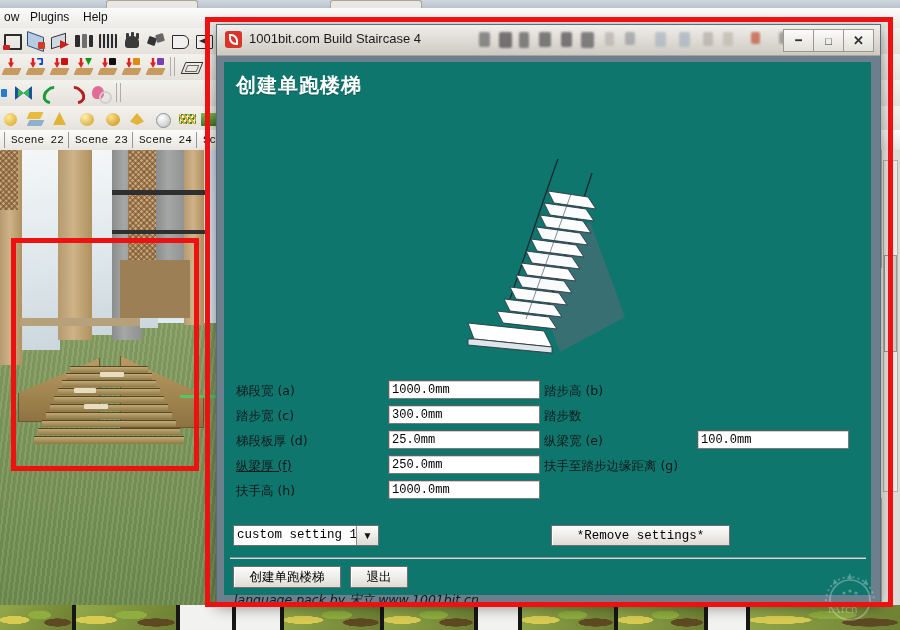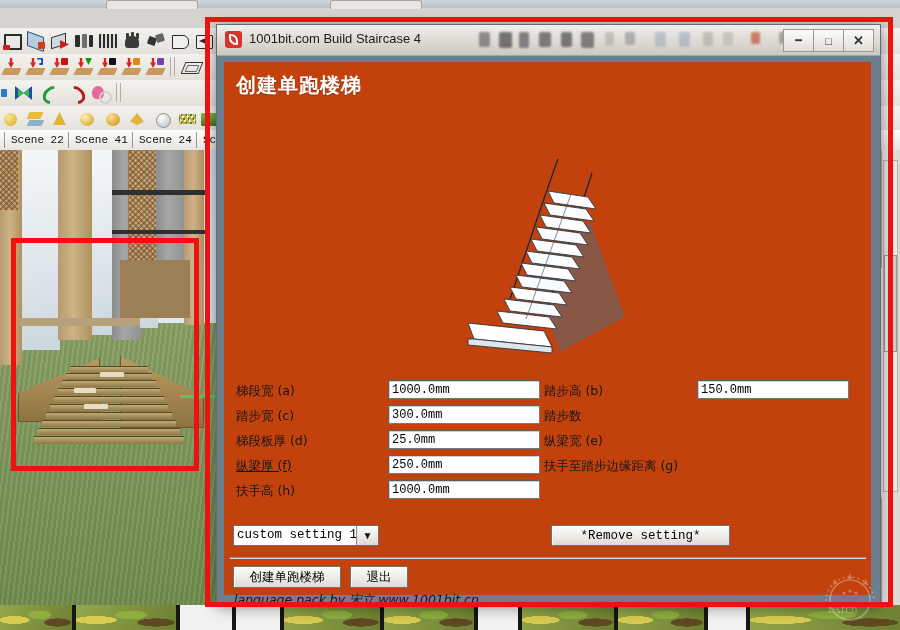--- a/index.html
+++ b/index.html
@@ -99,21 +99,21 @@
      border:2px solid #fff;border-radius:0 7px 0 7px;box-sizing:border-box;}
   .dlg-caption{position:absolute;left:32px;top:6px;font-size:13px;color:#1a1a1a;}
   .blurtool{position:absolute;top:7px;border-radius:2px;filter:blur(1.3px);opacity:.72;}
 
   .winbtns{position:absolute;right:6px;top:4px;height:21px;display:flex;}
   .winbtn{width:29px;height:21px;margin-left:-1px;
      background:linear-gradient(#fbfbfa,#e3e0da);border:1px solid #9c978f;
      display:flex;align-items:center;justify-content:center;font-size:11px;color:#333;}
   .winbtn.close{font-size:13px;font-weight:bold;}
 
-  .dlg-body{position:absolute;left:7px;top:37px;width:647px;height:533px;background:#c2410c;}
+  .dlg-body{position:absolute;left:7px;top:37px;width:647px;height:533px;background:#0f766e;}
 
   .dlg-h1{position:absolute;left:12px;top:10px;font-size:20px;font-weight:bold;color:#ffffff;
      letter-spacing:1px;text-shadow:0 1px 1px rgba(0,0,0,.28);
      font-family:"DejaVu Sans","Liberation Sans",sans-serif;}
 
   .preview{position:absolute;left:216px;top:85px;width:290px;height:230px;}
 
   .frow{position:absolute;height:21px;}
   .flabel{position:absolute;font-size:12.5px;color:#14181c;white-space:nowrap;line-height:21px;
      font-family:"DejaVu Sans","Liberation Sans",sans-serif;}
@@ -157,20 +157,25 @@
 
 <div id="root">
 
   <div class="su-app">
 
     <div class="su-topedge">
       <div class="tabstub" style="left:106px;"></div>
       <div class="tabstub" style="left:330px;"></div>
     </div>
 
+    <div class="su-menubar">
+      <div class="mi" style="left:4px;">ow</div>
+      <div class="mi" style="left:30px;">Plugins</div>
+      <div class="mi" style="left:83px;">Help</div>
+    </div>
 
     <div class="tbrow tb1">
       <div class="ico" style="left:2px;">
         <div class="g" style="left:2px;top:3px;width:14px;height:12px;border:2px solid #2b2b2b;"></div>
         <div class="g" style="left:1px;top:14px;width:7px;height:5px;background:#cc2222;"></div>
         </div>
       <div class="ico" style="left:26px;">
         <div class="g" style="left:1px;top:3px;width:15px;height:13px;background:#b8cbe0;transform:skewY(20deg);border:1px solid #24507d;"></div>
         <div class="g" style="left:12px;top:11px;width:7px;height:7px;background:#d03b22;"></div>
         </div>
@@ -301,21 +306,21 @@
       <div class="ico" style="left:178px;">
         <div class="g" style="left:1px;top:5px;width:17px;height:10px;background:repeating-linear-gradient(60deg,#d9a92a 0 2px,transparent 2px 4px),repeating-linear-gradient(-60deg,#2f8f3c 0 2px,transparent 2px 4px);"></div>
         </div>
       <div class="ico" style="left:200px;">
         <div class="g" style="left:1px;top:4px;width:16px;height:13px;background:linear-gradient(#7dbb4a,#3e7a2a);"></div>
         </div>
     </div>
 
     <div class="scenebar">
       <div class="scenetab" style="left:4px;">Scene 22</div>
-      <div class="scenetab" style="left:68px;">Scene 41</div>
+      <div class="scenetab" style="left:68px;">Scene 23</div>
       <div class="scenetab" style="left:132px;">Scene 24</div>
       <div class="scenetab" style="left:196px;">Sc</div>
     </div>
 
     <div class="viewport">
       <div class="ground"></div>
 
       <div class="bld glass" style="left:18px;top:0;width:42px;height:200px;"></div>
       <div class="bld coltan" style="left:0px;top:0;width:22px;height:215px;"></div>
       <div class="bld coltan" style="left:58px;top:0;width:34px;height:190px;"></div>
@@ -447,37 +452,37 @@
         <div class="flabel" style="left:12px;top:0;text-decoration:underline;">纵梁厚 (f)</div>
         <div class="finput" style="left:164px;top:0;width:152px;">250.0mm</div>
       </div>
       <div class="frow" style="left:0;top:418px;width:320px;">
         <div class="flabel" style="left:12px;top:0;">扶手高 (h)</div>
         <div class="finput" style="left:164px;top:0;width:152px;">1000.0mm</div>
       </div>
 
       <div class="frow" style="left:320px;top:318px;width:320px;">
         <div class="flabel" style="left:0px;top:0;">踏步高 (b)</div>
-        <div class="finput" style="left:153px;top:0;width:152px;">150.0mm</div>
       </div>
       <div class="frow" style="left:320px;top:343px;width:320px;">
         <div class="flabel" style="left:0px;top:0;">踏步数</div>
       </div>
       <div class="frow" style="left:320px;top:368px;width:320px;">
         <div class="flabel" style="left:0px;top:0;text-align:center;">纵梁宽 (e)</div>
+        <div class="finput" style="left:153px;top:0;width:152px;">100.0mm</div>
       </div>
       <div class="frow" style="left:320px;top:393px;width:320px;">
         <div class="flabel" style="left:0px;top:0;">扶手至踏步边缘距离 (g)</div>
       </div>
 
       <div class="sel">
         <div class="sel-txt">custom setting 1</div>
         <div class="sel-arrow">▼</div>
       </div>
-      <div class="btn mono" style="left:327px;top:463px;width:179px;height:21px;">*Remove setting*</div>
+      <div class="btn mono" style="left:327px;top:463px;width:179px;height:21px;">*Remove settings*</div>
 
       <div class="hr"></div>
 
       <div class="btn cjk" style="left:9px;top:504px;width:108px;height:22px;">创建单跑楼梯</div>
       <div class="btn cjk" style="left:126px;top:504px;width:58px;height:22px;">退出</div>
 
       <div class="footer">language pack by 宋立 www.1001bit.cn</div>
 
       <svg class="watermark" viewBox="0 0 60 58">
         <g fill="none" stroke="#ffffff" stroke-width="1.6">

